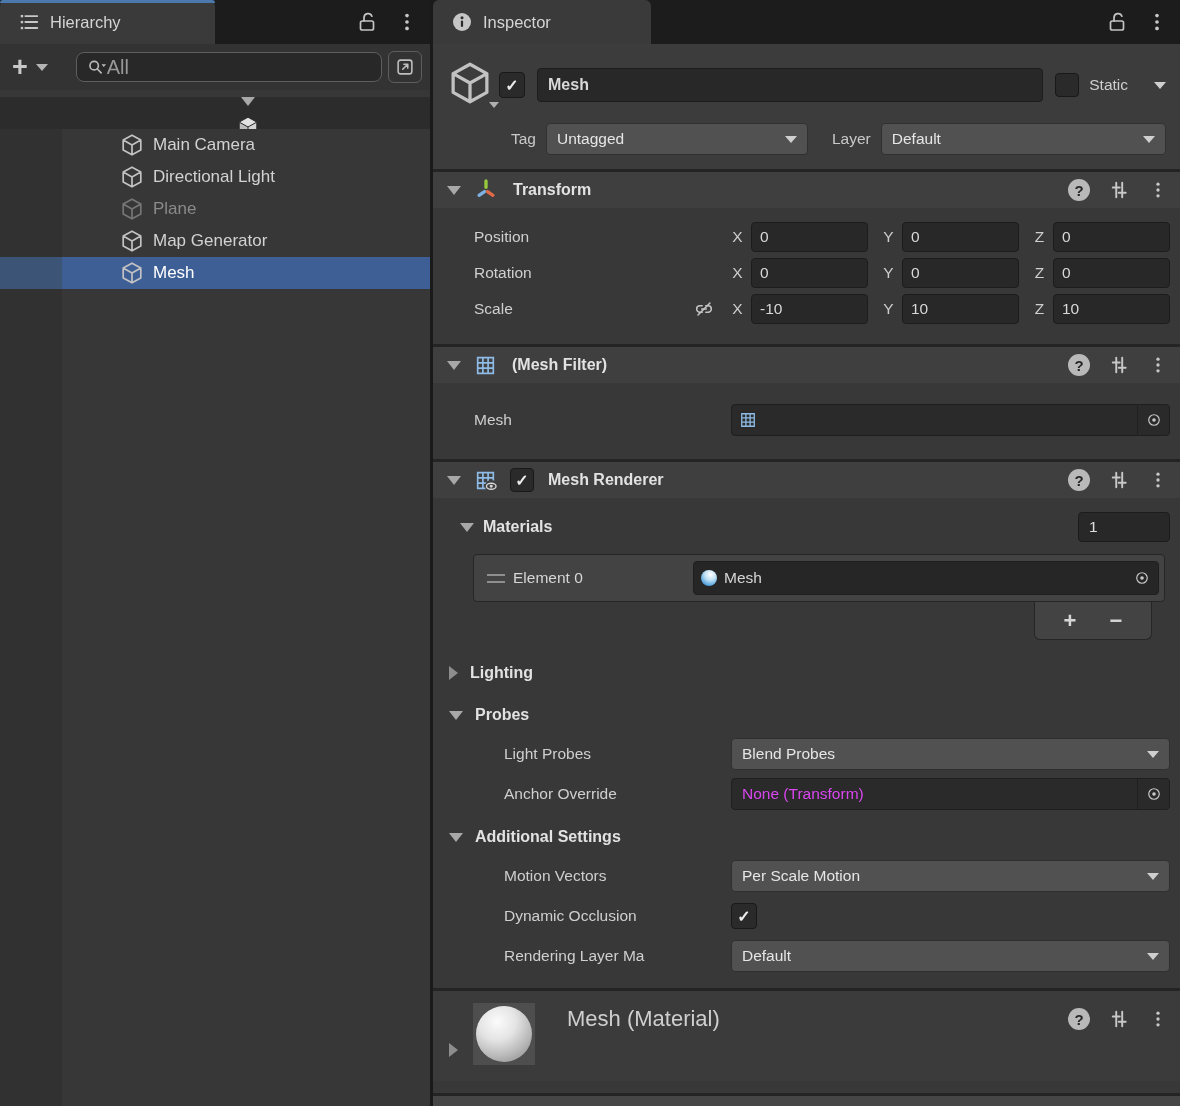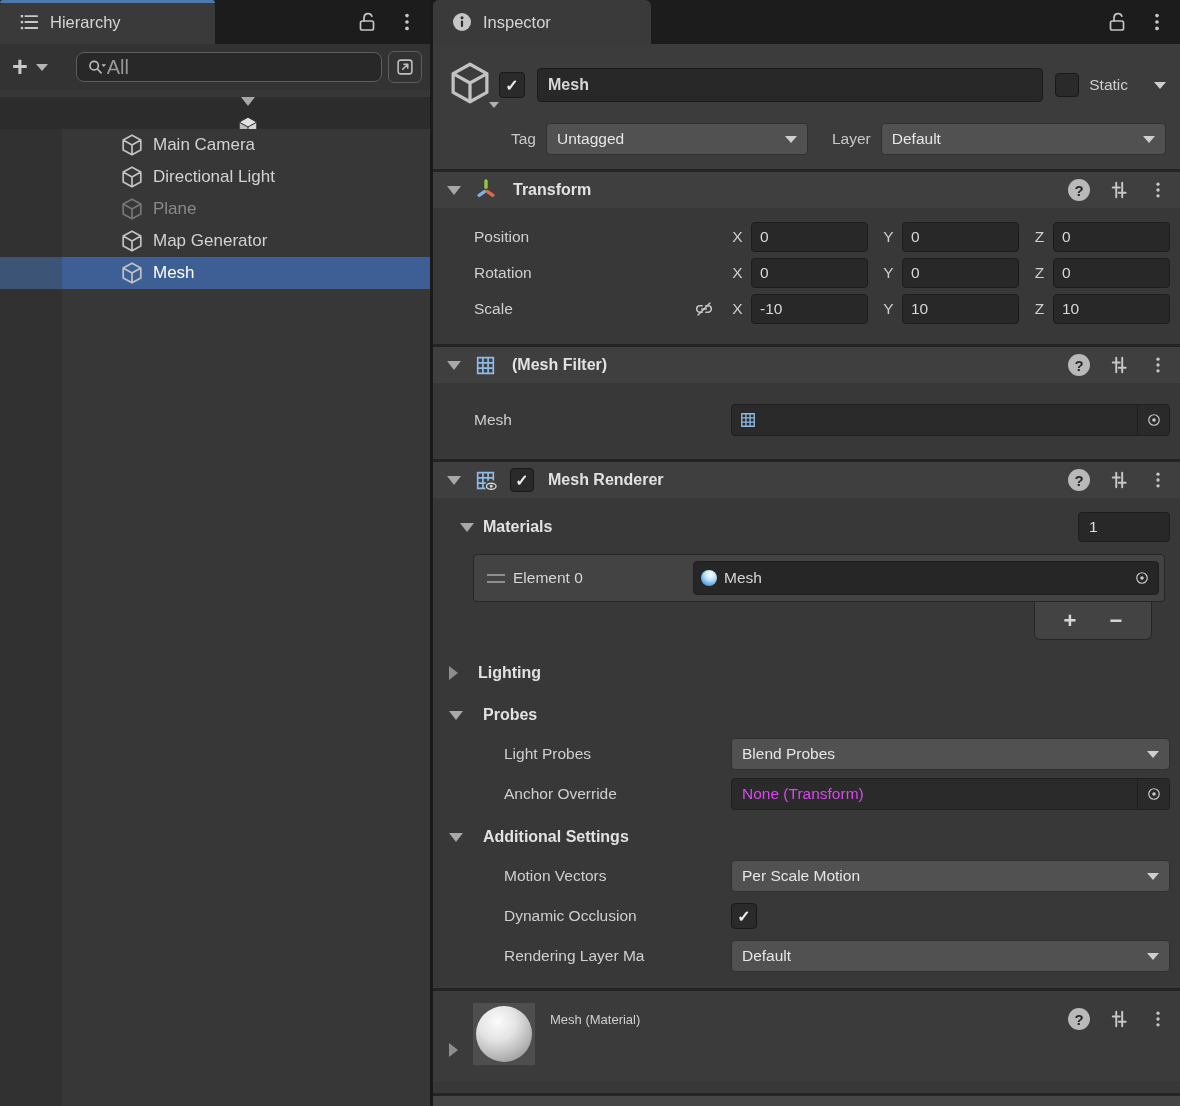--- a/index.html
+++ b/index.html
@@ -109,29 +109,29 @@
   .element-box { margin:12px 15px 0 40px; background:#434343; border:1px solid #262626; border-radius:4px; padding:5px; }
   .element-row { height:36px; display:flex; align-items:center; }
   .drag-handle { width:34px; display:flex; flex-direction:column; align-items:center; gap:5px; cursor:grab; }
   .drag-handle i { display:block; width:18px; height:2px; background:#8f8f8f; }
   .element-label { width:180px; color:#d6d6d6; }
   .element-row .object-field { flex:1; height:34px; background:#262626; }
   .list-footer { height:38px; width:118px; margin:0 28px 0 auto; background:#434343; border:1px solid #262626; border-top:none; border-radius:0 0 6px 6px; display:flex; align-items:center; justify-content:center; }
   .pm-btn { width:46px; text-align:center; color:#d6d6d6; font-size:22px; font-weight:bold; cursor:pointer; line-height:1; }
 
   .fold-row { height:30px; display:flex; align-items:center; padding-left:16px; margin-top:12px; }
-  .fold-row .group-title { margin-left:20px; }
+  .fold-row .group-title { margin-left:12px; }
 
   .mat-section { background:#3b3b3b; position:relative; padding:12px 12px 16px 40px; }
   .mat-flex { display:flex; }
   .mat-thumb { width:62px; height:62px; background:#4e4e4e; flex:0 0 auto; display:flex; align-items:center; justify-content:center; }
   .mat-sphere { width:56px; height:56px; border-radius:50%; background:radial-gradient(circle at 38% 28%, #fbfbfb 0%, #e4e4e4 35%, #b9b9b9 65%, #8f8f8f 90%); }
   .mat-right { flex:1; padding-left:15px; }
   .mat-title-row { height:32px; display:flex; align-items:center; }
-  .mat-title { color:#cfcfcf; font-size:13px; flex:1; }
+  .mat-title { color:#cfcfcf; font-size:22px; flex:1;margin-left:17px; }
   .shader-row { margin-top:12px; display:flex; align-items:center; }
   .shader-label { color:#cfcfcf; margin-right:14px; }
   .shader-dd { width:336px; }
   .shader-dd .dd-arrow { margin-left:6px; }
   .btn { height:32px; background:#515151; border:1px solid #303030; border-radius:4px; display:flex; align-items:center; justify-content:center; color:#e6e6e6; cursor:pointer; }
   .edit-btn { width:92px; margin-left:10px; }
   .lines-btn { width:86px; margin-left:12px; gap:10px; }
   .mat-fold { position:absolute; left:16px; bottom:24px; }
 
   .insp-spacer { flex:1; }

